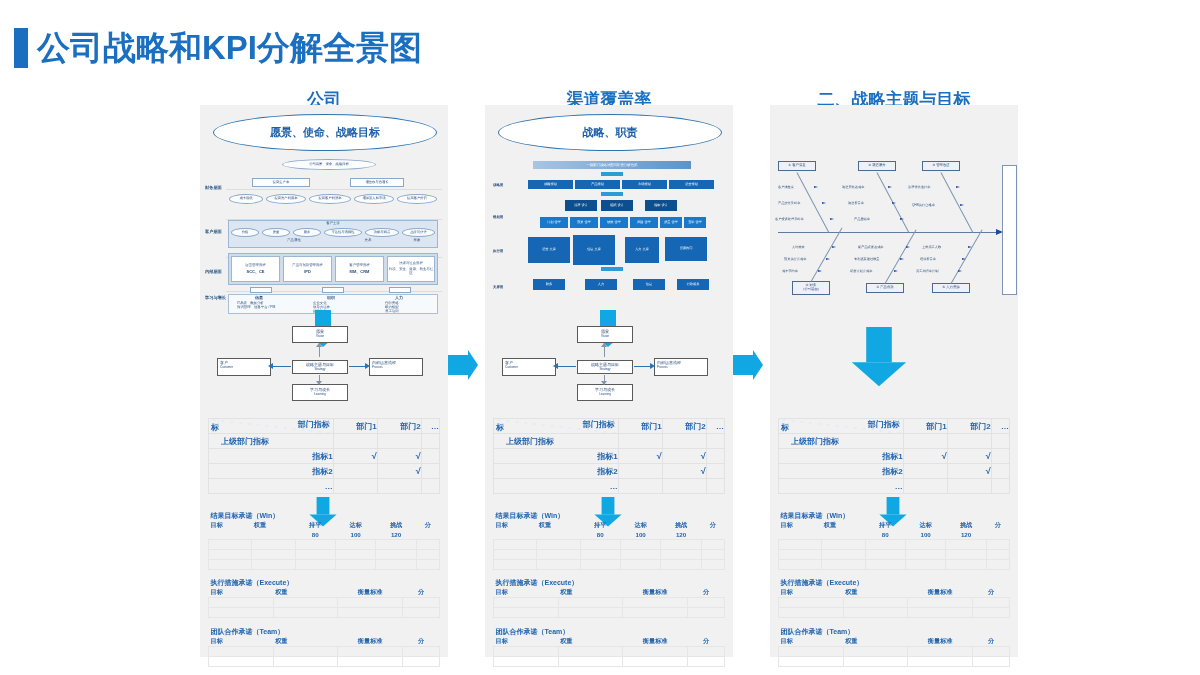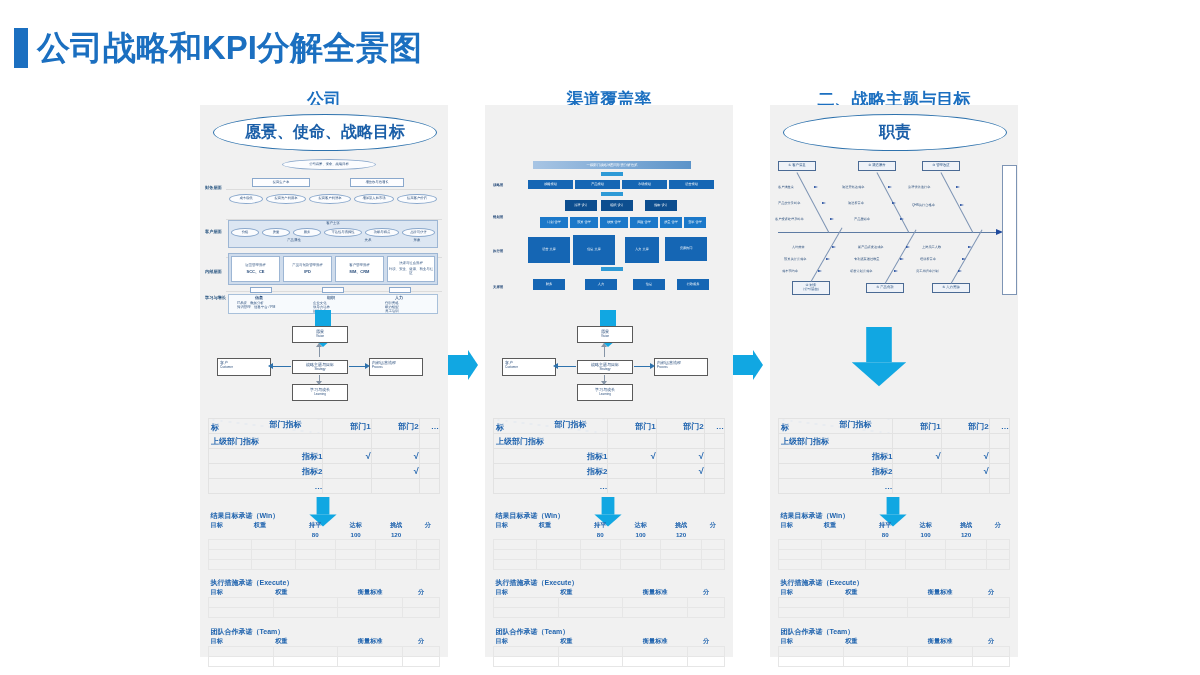--- a/index.html
+++ b/index.html
@@ -37,21 +37,21 @@
   #panel1{left:200px;width:248px;}
   #panel2{left:485px;width:248px;}
   #panel3{left:770px;width:248px;}
 
   
   .ellipse{
     position:absolute;left:13px;top:9px;width:222px;height:35px;
     border:1.6px solid #2e72ad;border-radius:50%;
     background:#ffffff;
     display:flex;align-items:center;justify-content:center;
-    font-size:16px;color:#1b5fa8;font-weight:bold;
+    font-size:11px;color:#1b5fa8;font-weight:bold;
   }
   
   .tiny{font-size:3.4px;line-height:1.15;color:#2b4f7d;text-align:center;}
   .tiny2{font-size:4px;line-height:1.15;color:#2b4f7d;text-align:center;}
 
   
   .smap{position:absolute;left:4px;top:52px;width:240px;height:150px;}
   .smap .band{position:absolute;left:22px;right:2px;border-top:1px solid #dcdcdc;}
   .smap .persp{
     position:absolute;left:1px;width:24px;font-size:4.2px;color:#24527f;
@@ -125,23 +125,23 @@
     border-collapse:collapse;font-size:8px;color:#1f63ae;
   }
   .kpitable td{
     border:1px solid #e2e2e2;height:14px;text-align:right;
     font-weight:bold;padding:0;
   }
   .kpitable td.diag{
     position:relative;text-align:left;padding-left:2px;
     background:linear-gradient(to top right, transparent 49.4%, #dfe6ef 49.4%, #dfe6ef 50.6%, transparent 50.6%);
   }
-  .kpitable td.diag .tr{position:absolute;right:21px;top:0px;}
+  .kpitable td.diag .tr{position:absolute;right:3px;top:0px;}
   .kpitable td.diag .bl{position:absolute;left:2px;bottom:0px;}
-  .kpitable td.sub{text-align:left;padding-left:2px;}
+  .kpitable td.sub{text-align:left;padding-left:12px;}
   .chk{font-size:9px;color:#1f63ae;}
 
   
   .ctable{
     position:absolute;left:8px;width:232px;border-collapse:collapse;
     font-size:6.2px;color:#1f63ae;font-weight:bold;
   }
   .ctable td{border:1px solid #e6e6e6;height:9px;padding:0 1px;}
   .ctable td.title{
     border:none;height:11px;font-size:7px;text-align:left;
@@ -466,20 +466,21 @@
           <td></td>
           <td></td>
           <td></td>
         </tr>
   </tbody>
     </table>
 </div>
 
 <div class="panel" id="panel2">
 
+  <div class="ellipse">战略、职责</div>
 
   <div style="position:absolute;left:0;top:52px;width:248px;height:150px;">
     <div class="ohead" style="left:48px;top:4px;width:158px;height:8px;">一级部门战略地图与职责分解总览</div>
     <div class="obar" style="left:116px;top:15px;width:22px;height:4px;"></div>
 
     <div class="olabel" style="left:8px;top:26px;">战略层</div>
     <div class="olabel" style="left:8px;top:58px;">规划层</div>
     <div class="olabel" style="left:8px;top:92px;">执行层</div>
     <div class="olabel" style="left:8px;top:128px;">支撑层</div>
 
@@ -687,21 +688,20 @@
           <td></td>
           <td></td>
           <td></td>
         </tr>
   </tbody>
     </table>
 </div>
 
 <div class="panel" id="panel3">
 
-  <div class="ellipse">职责</div>
 
   <div style="position:absolute;left:0;top:52px;width:248px;height:150px;">
     <div class="fbspine" style="left:8px;top:75px;width:222px;"></div>
     <div class="fbarrow" style="left:226px;top:72px;border-top-width:3px;border-bottom-width:3px;border-left-width:7px;"></div>
     <div class="fbresult" style="left:232px;top:8px;width:13px;height:128px;"></div>
 
     <div class="fbcat" style="left:8px;top:4px;width:38px;height:10px;">① 客户满意</div>
     <div class="fbcat" style="left:88px;top:4px;width:38px;height:10px;">② 渠道覆盖</div>
     <div class="fbcat" style="left:152px;top:4px;width:38px;height:10px;">③ 管理改进</div>
 

